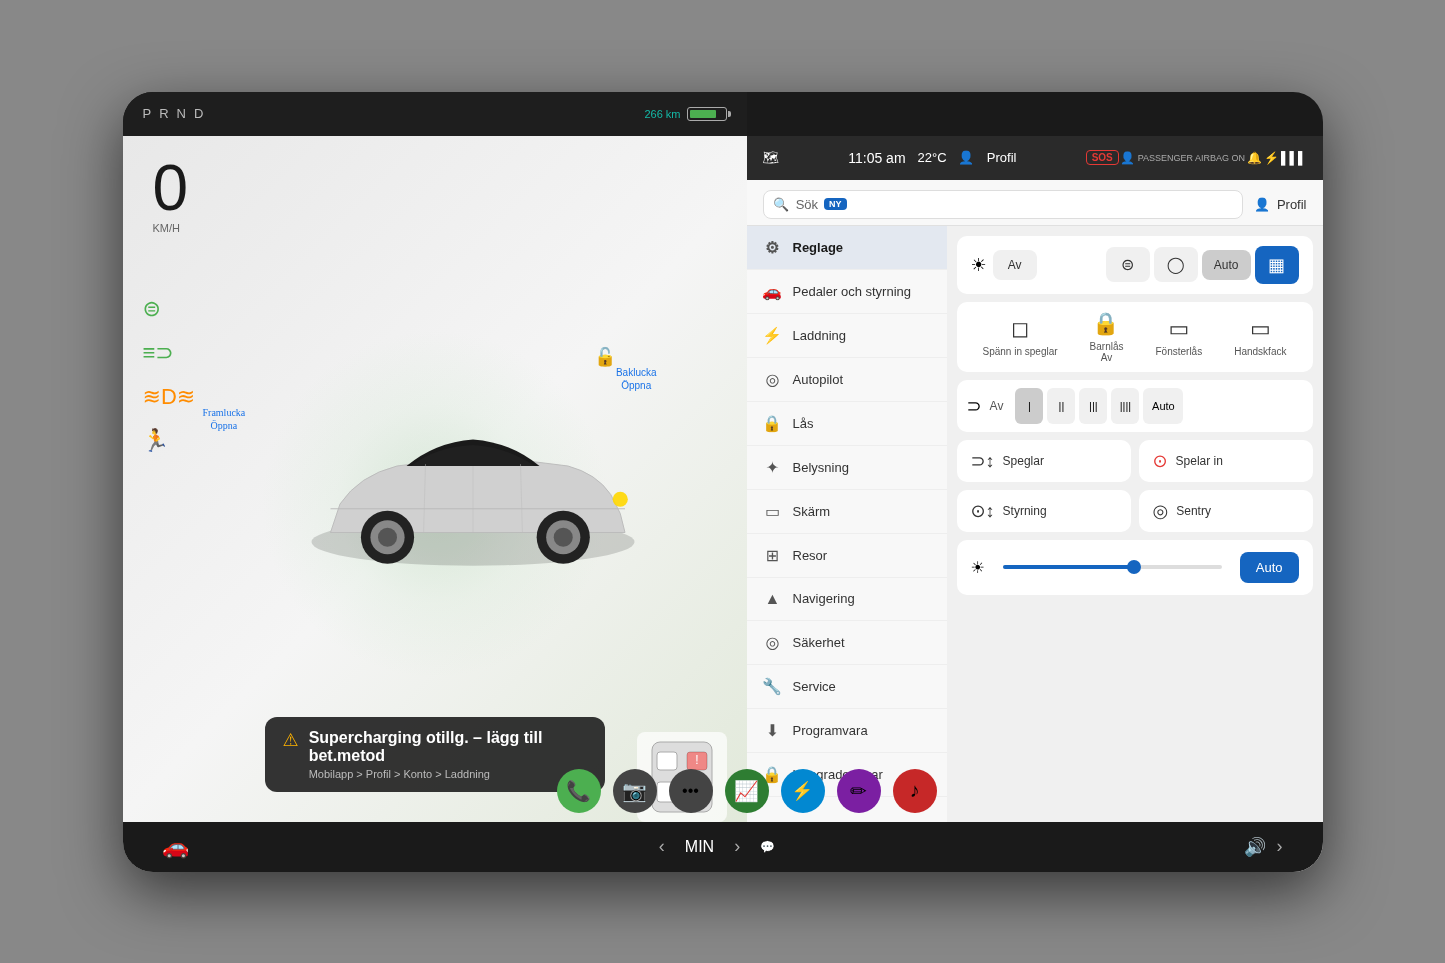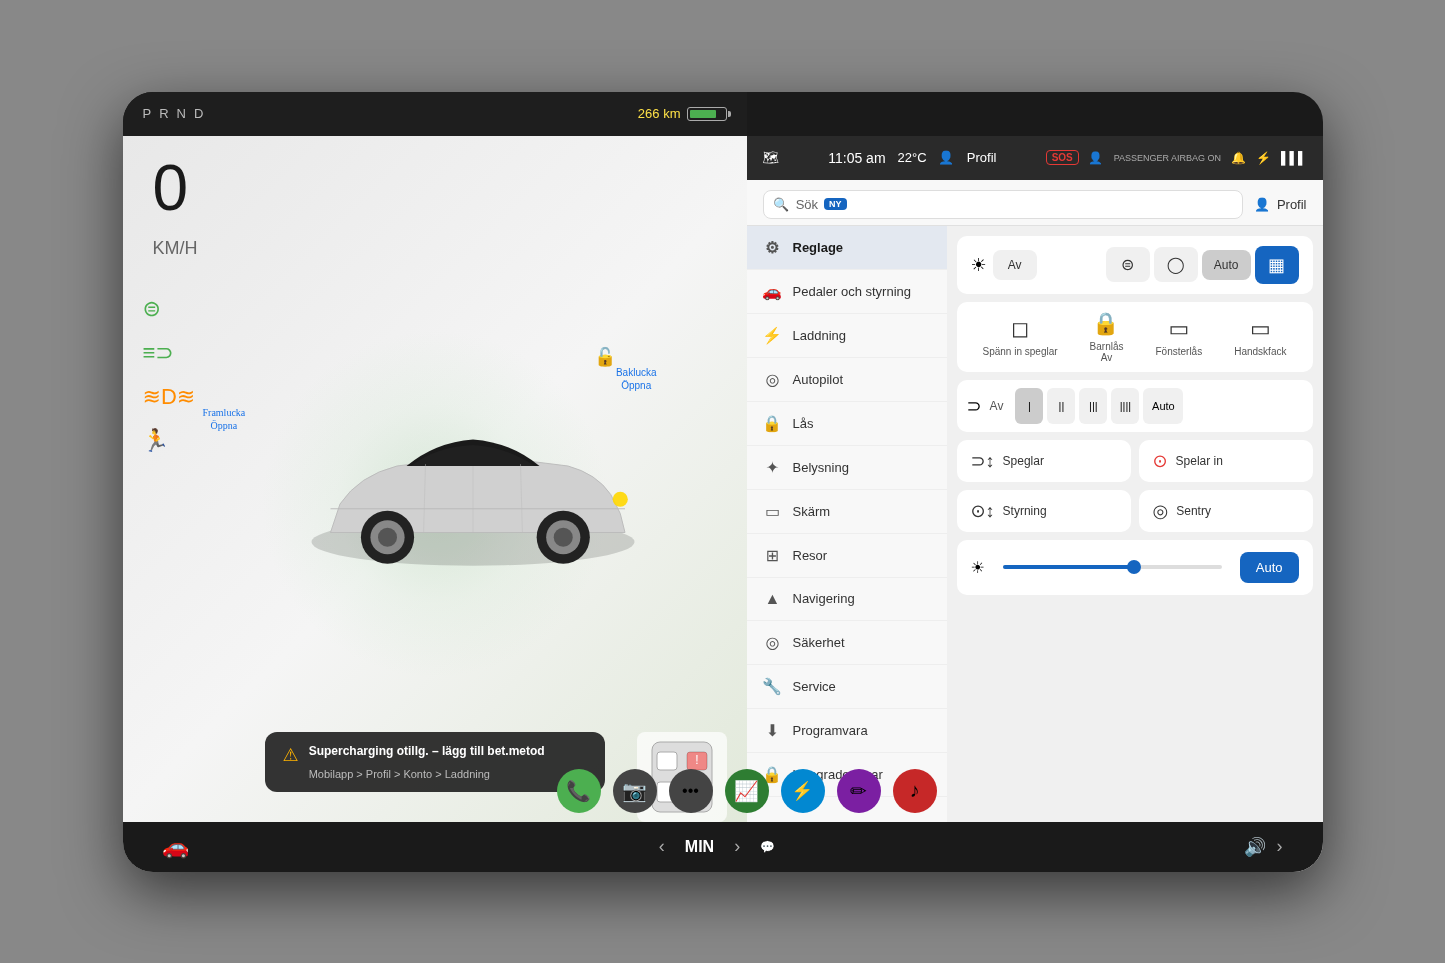--- a/index.html
+++ b/index.html
@@ -117,23 +117,23 @@
       color: #1a1a1a;
     }
 
     .speed-number {
       font-size: 64px;
       font-weight: 200;
       line-height: 1;
     }
 
     .speed-unit {
-      font-size: 18px;
+      font-size: 11px;
       color: #666;
-      margin-top: 18px;
+      margin-top: 2px;
     }
 
     
     .left-icons {
       position: absolute;
       left: 20px;
       top: 160px;
       display: flex;
       flex-direction: column;
       gap: 18px;
@@ -206,22 +206,22 @@
     }
 
     .notif-icon {
       font-size: 18px;
       color: #FFB300;
       flex-shrink: 0;
     }
 
     .notif-title {
       font-weight: 600;
-      font-size: 12px;
-      margin-bottom: 10px;
+      font-size: 16px;
+      margin-bottom: 3px;
     }
 
     .notif-sub {
       color: #bbb;
       font-size: 11px;
     }
 
     
     .safety-warning {
       position: absolute;
@@ -277,21 +277,21 @@
 
     .topbar-center {
       display: flex;
       align-items: center;
       gap: 12px;
     }
 
     .topbar-right {
       display: flex;
       align-items: center;
-      gap: 10px;
+      gap: 2px;
       font-size: 12px;
     }
 
     .sos-badge {
       border: 1.5px solid #e53935;
       color: #e53935;
       border-radius: 4px;
       padding: 1px 5px;
       font-size: 10px;
       font-weight: bold;
@@ -617,21 +617,21 @@
     <div class="status-bar" style="position:absolute;top:0;left:0;width:52%;z-index:10;background:#1e1e1e;">
       <div class="status-bar-left">
         <div class="gear-selector">
           <span style="color:#bbb;">P</span>
           <span style="color:#bbb;">R</span>
           <span style="color:#bbb;">N</span>
           <span style="color:#bbb;">D</span>
         </div>
       </div>
       <div class="battery-info">
-        <span style="color:#fde047;font-size:13px;">266 km</span>
+        <span style="color:#14b8a6;font-size:11px;">266 km</span>
         <div class="battery-bar">
           <div class="battery-fill"></div>
         </div>
       </div>
     </div>
 
     <div class="main-area" style="margin-top:44px;height:calc(100% - 106px);">
 
       <div class="left-panel">
         <div class="car-display">
@@ -900,21 +900,21 @@
       <div class="task-icon green2">📈</div>
       <div class="task-icon lightblue" style="font-size:18px;">⚡</div>
       <div class="task-icon purple">✏</div>
       <div class="task-icon red2">♪</div>
     </div>
 
     <div class="bottom-nav" style="position:absolute;bottom:0;left:0;width:100%;height:50px;background:#1a1a1a;">
       <div style="color:white;font-size:22px;">🚗</div>
       <div class="bottom-nav-center">
         <span style="color:#aaa;font-size:18px;">‹</span>
-        <span style="color:white;font-size:16px;font-weight:700;">MIN</span>
+        <span style="color:white;font-size:16px;font-weight:400;">MIN</span>
         <span style="color:#aaa;font-size:18px;">›</span>
         <span style="color:#aaa;font-size:12px;">💬</span>
       </div>
       <div class="bottom-nav-right">
         <span style="font-size:18px;">🔊</span>
         <span style="color:#aaa;">›</span>
       </div>
     </div>
 
   </div>

